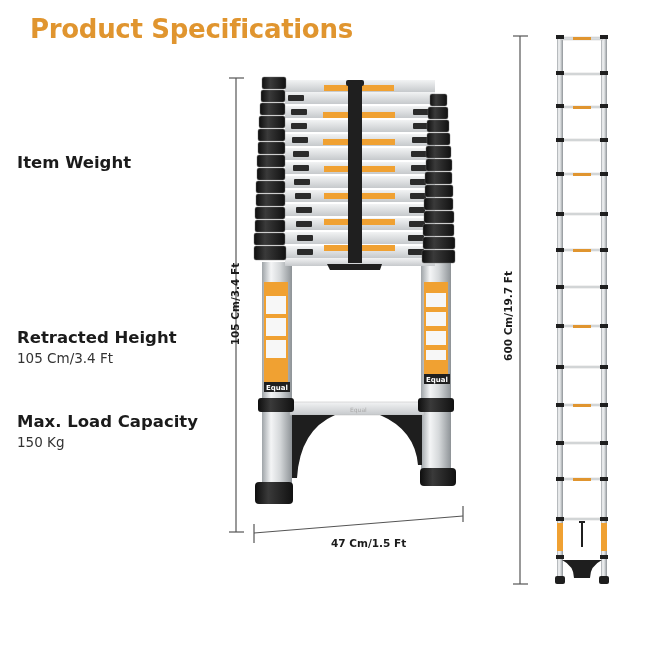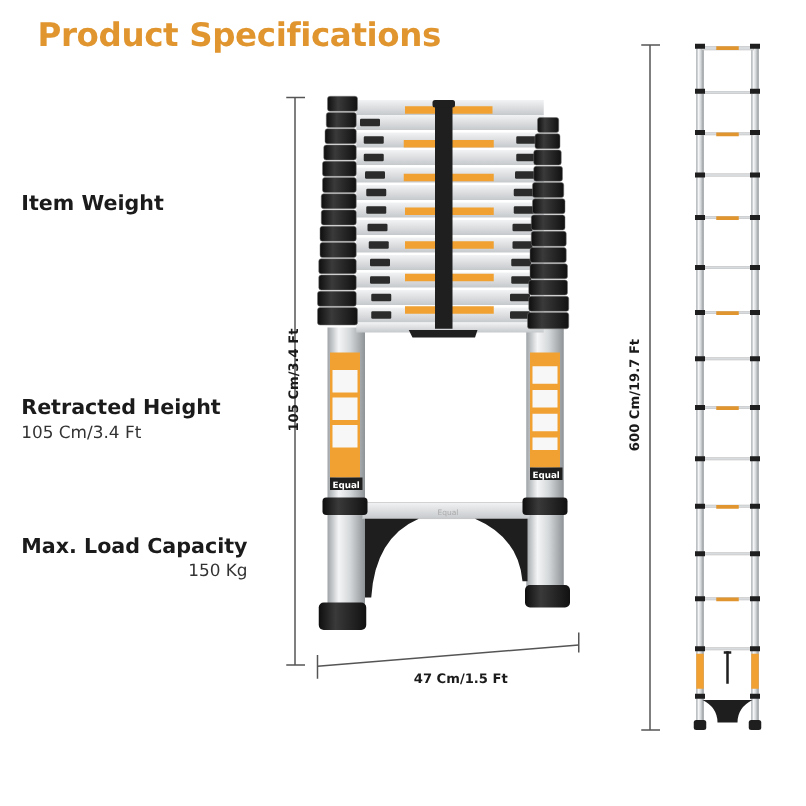--- a/index.html
+++ b/index.html
@@ -14,25 +14,25 @@
 </head>
 <body>
 
 <div class="title">Product Specifications</div>
 
 <div class="spec" style="top:153px;">
   <div class="spec-label">Item Weight</div>
 </div>
 <div class="spec" style="top:240px;">
 </div>
-<div class="spec" style="top:316px;">
+<div class="spec" style="top:328px;">
   <div class="spec-label">Retracted Height</div>
   <div class="spec-value">105 Cm/3.4 Ft</div>
 </div>
-<div class="spec" style="top:427px;text-align:right;">
+<div class="spec" style="top:412px;">
   <div class="spec-label">Max. Load Capacity</div>
   <div class="spec-value">150 Kg</div>
 </div>
 
 <svg width="645" height="645" viewBox="0 0 645 645">
   <defs>
     <linearGradient id="alu" x1="0" x2="1" y1="0" y2="0">
       <stop offset="0" stop-color="#9fa4a8"></stop>
       <stop offset="0.3" stop-color="#f4f5f6"></stop>
       <stop offset="0.6" stop-color="#d5d8da"></stop>

